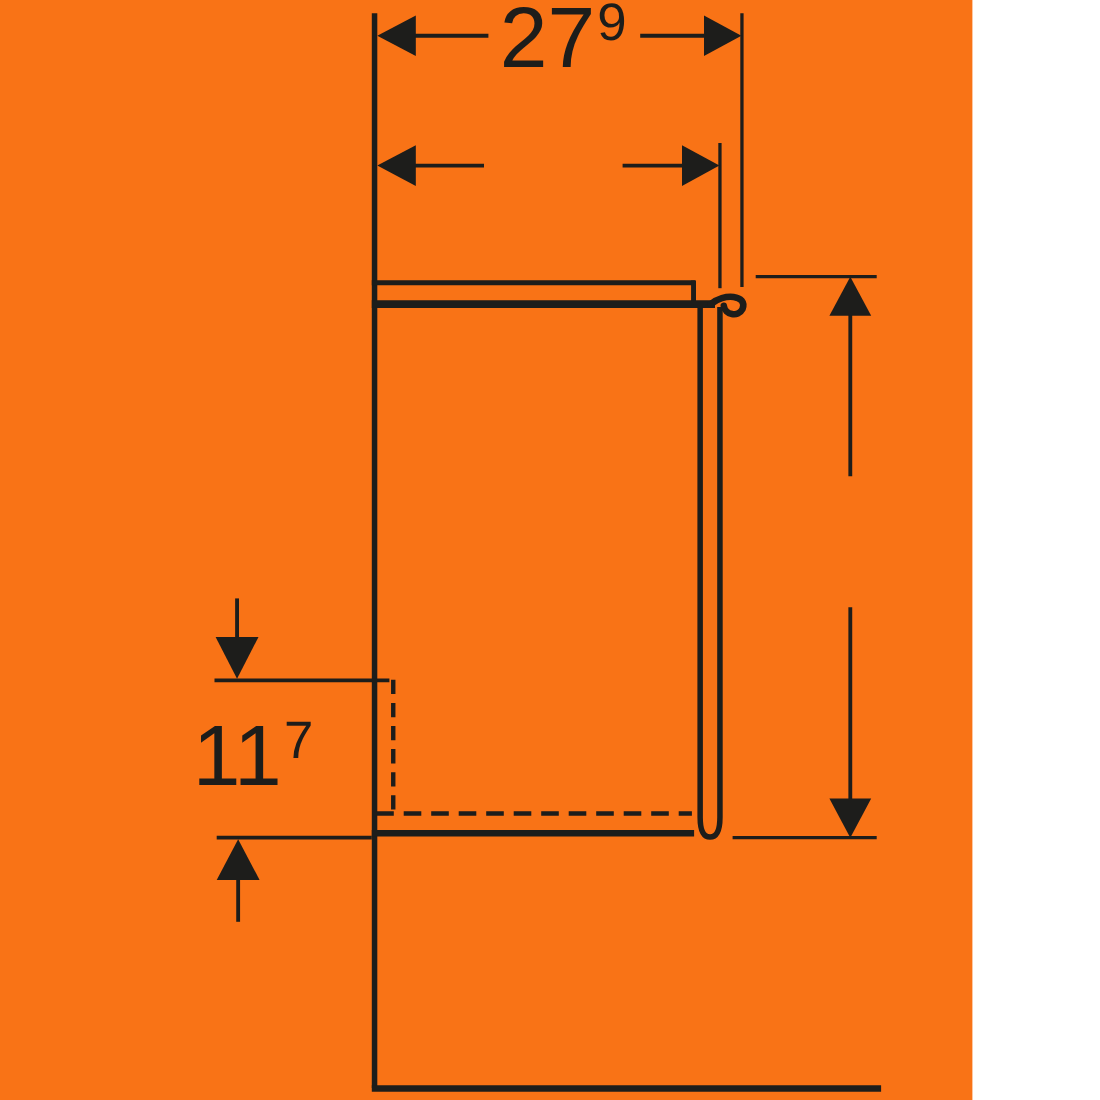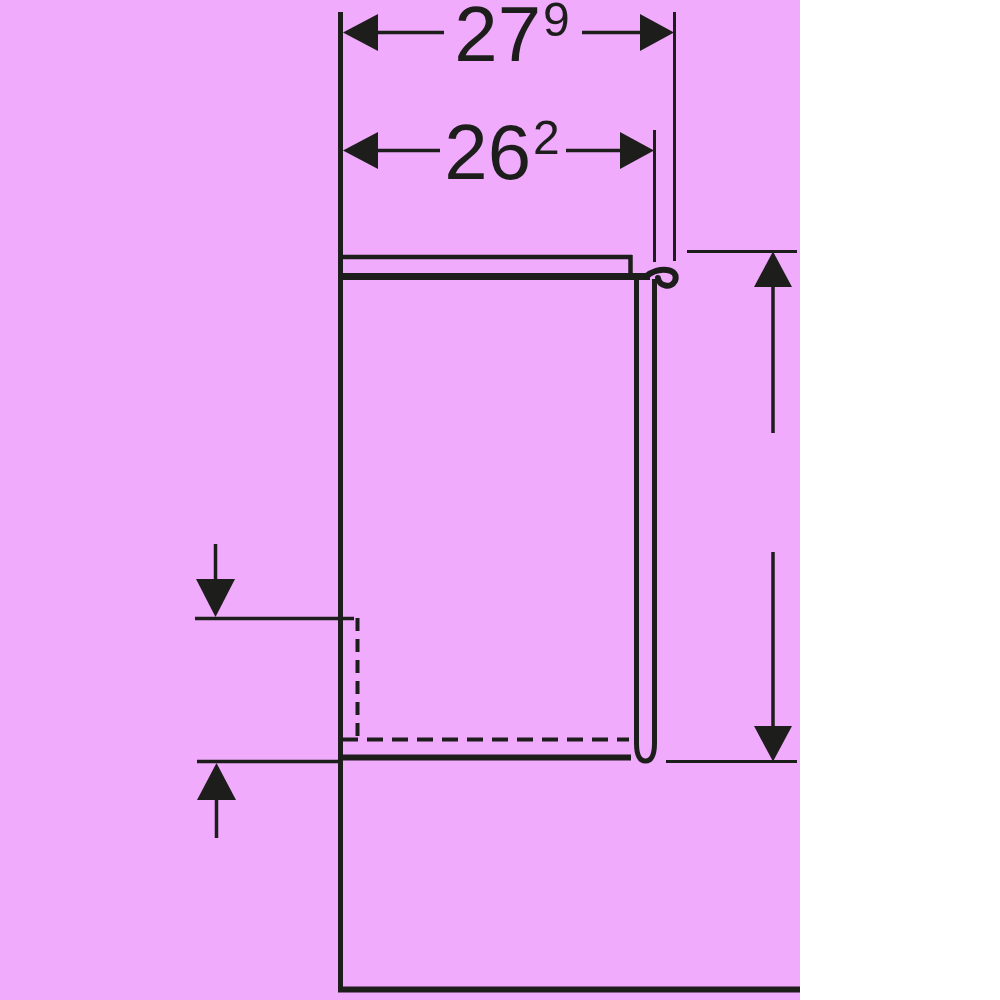--- a/index.html
+++ b/index.html
@@ -2,23 +2,23 @@
 <html><head>
 <meta charset="utf-8">
 <style>
   html, body {
     margin: 0;
     padding: 0;
     background: #ffffff;
   }
   .stage {
     position: relative;
-    width: 800px;
+    width: 884px;
     height: 1000px;
-    background: #f0abfc;
+    background: #f97316;
     overflow: hidden;
     font-family: "Liberation Sans", sans-serif;
   }
   .drawing-svg {
     position: absolute;
     inset: 0;
     width: 1000px;
     height: 1000px;
   }
   .dim-label {
@@ -95,19 +95,19 @@
       <line x1="216.5" y1="799" x2="216.5" y2="838" stroke-width="3.5"></line>
       <polygon points="215.5,617 196,579 235,579" stroke="none"></polygon>
       <polygon points="216.5,763 197,800 236,800" stroke="none"></polygon>
     </g>
   </svg>
 
   <div class="dim-label" style="left:512px; top:34px;">
     <span class="main">27</span><span class="sup">9</span>
   </div>
 
-  <div class="dim-label" style="left:502px; top:152px;">
-    <span class="main">26</span><span class="sup">2</span>
-  </div>
 
 
+  <div class="dim-label" style="left:230px; top:687px;">
+    <span class="main">11</span><span class="sup">7</span>
+  </div>
 
 </div>
 
 </body></html>

